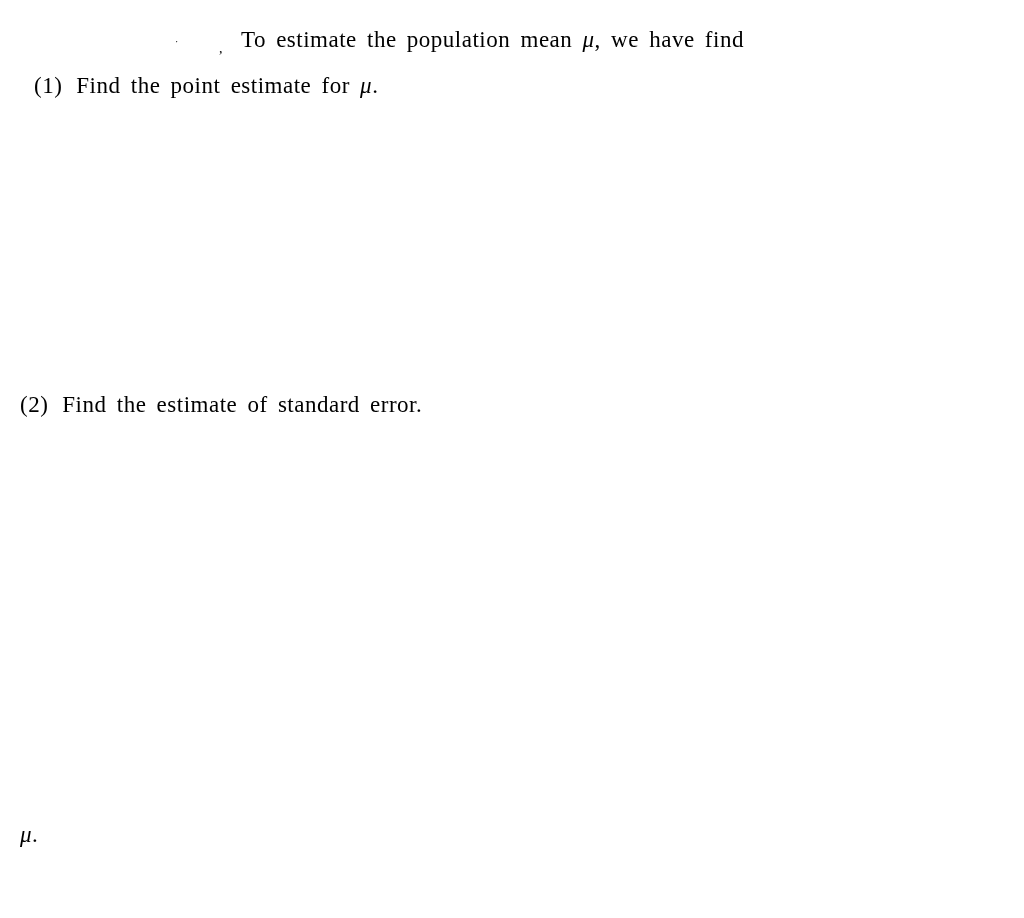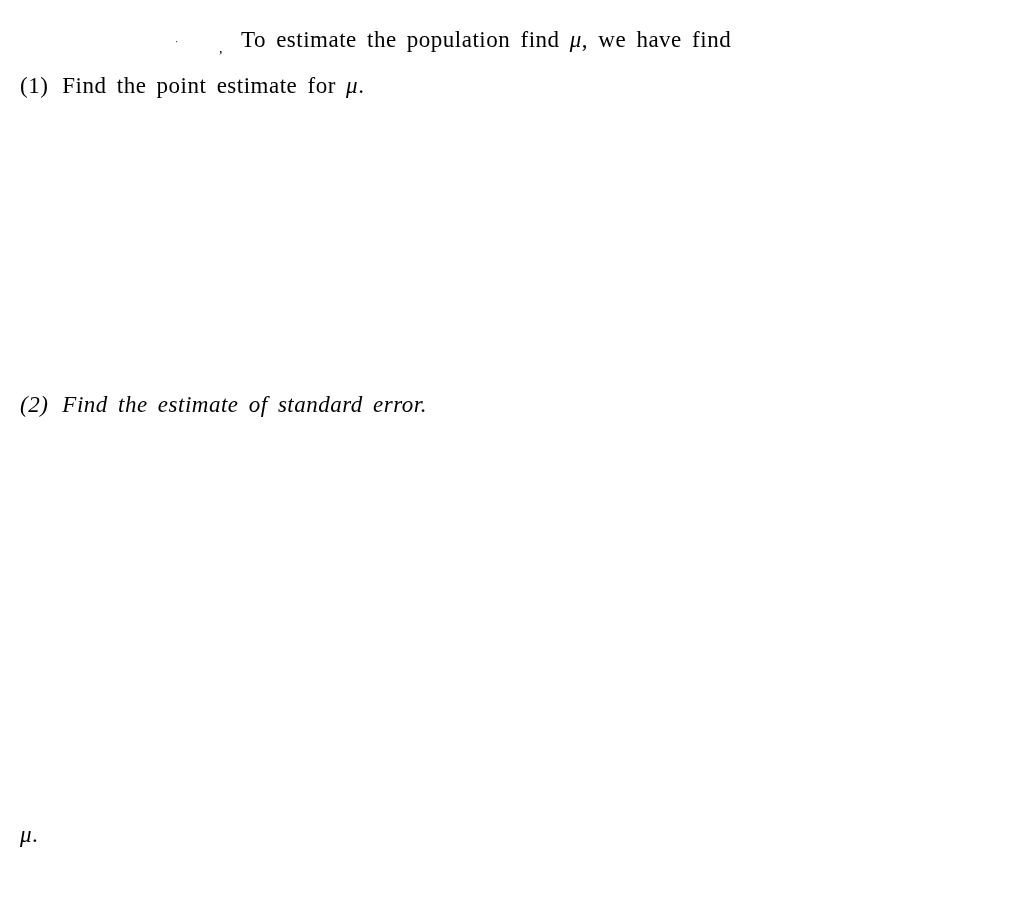--- a/index.html
+++ b/index.html
@@ -28,24 +28,24 @@
     }
     .mu {
       font-style: italic;
       font-family: "Times New Roman", serif;
     }
     .part {
       margin-top: 0px;
     }
     .part-1 {
       margin-bottom: 280px;
+      margin-left: 14px;
     }
     .part-2 {
       margin-bottom: 390px;
-      font-style: italic;
     }
     .part-label {
       display: inline-block;
       margin-right: 14px;
     }
     .dots {
       font-size: 10px;
       vertical-align: middle;
       margin-right: 30px;
     }
@@ -56,21 +56,21 @@
     }
   </style>
 </head>
 <body>
 
 <div class="problem-intro">
   <div>
     <span class="indent-start">
       <span class="dots">·</span>
       <span class="comma-mark">,</span>
-      <span>To estimate the population find</span>
+      <span>To estimate the population mean</span>
       <span class="mu"> <span>μ</span></span><span>, we have find</span>
     </span>
   </div>
 </div>
 
 <div class="part part-1">
   <span class="part-label">(1)</span><span>Find the point estimate for </span><span class="mu">μ</span><span>.</span>
 </div>
 
 <div class="part part-2">

